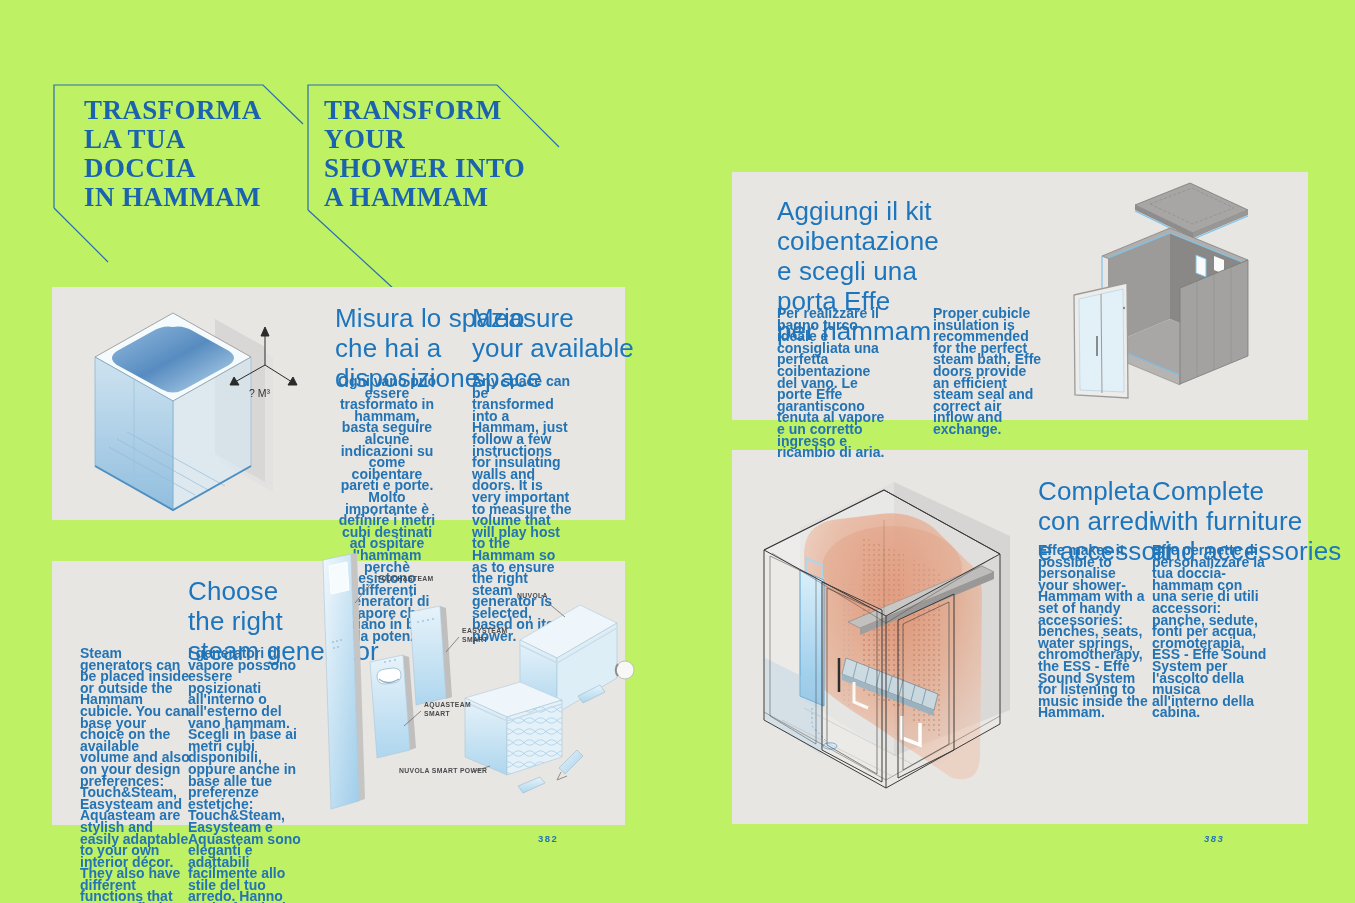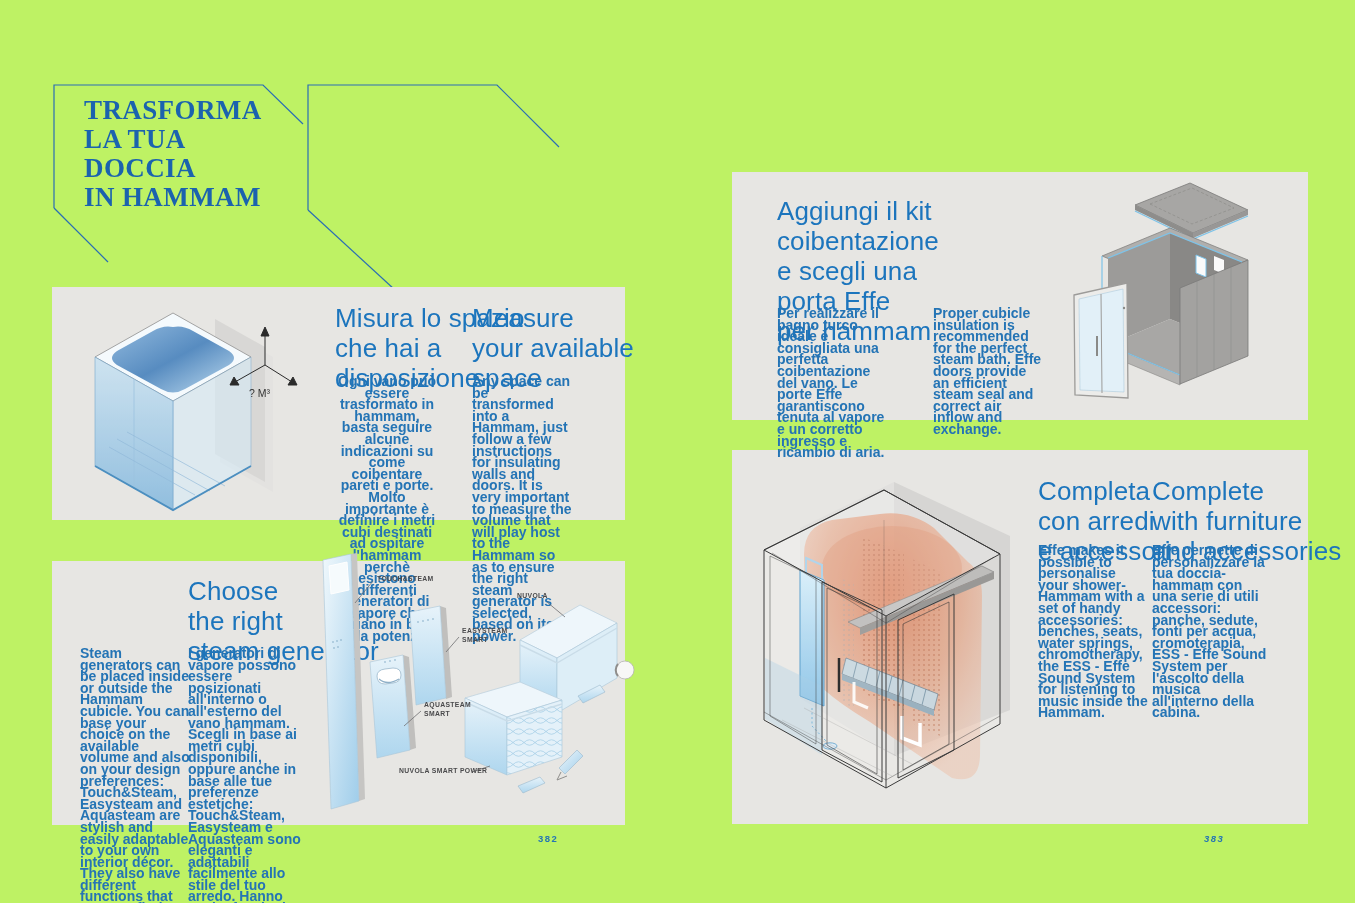--- a/index.html
+++ b/index.html
@@ -28,20 +28,24 @@
       <path d="M54,208 L108,262"></path>
       <path d="M308,210 L308,85 L497,85 L559,147"></path>
       <path d="M308,210 L407,301"></path>
     </g>
   </svg>
 
   <div class="title" style="left:84px;top:96px;">TRASFORMA
 LA TUA
 DOCCIA
 IN HAMMAM</div>
+  <div class="title" style="left:324px;top:96px;">TRANSFORM
+YOUR
+SHOWER INTO
+A HAMMAM</div>
 
   <div class="graybox" style="left:52px;top:287px;width:573px;height:233px;"></div>
   <div class="graybox" style="left:52px;top:561px;width:573px;height:264px;"></div>
   <div class="graybox" style="left:732px;top:172px;width:576px;height:248px;"></div>
   <div class="graybox" style="left:732px;top:450px;width:576px;height:374px;"></div>
 
   <svg style="left:65px;top:297px;" width="265" height="225" viewBox="0 0 265 225">
     <defs>
       <linearGradient id="gTray" x1="0" y1="0" x2="1" y2="1">
         <stop offset="0" stop-color="#8cb6dc"></stop>

